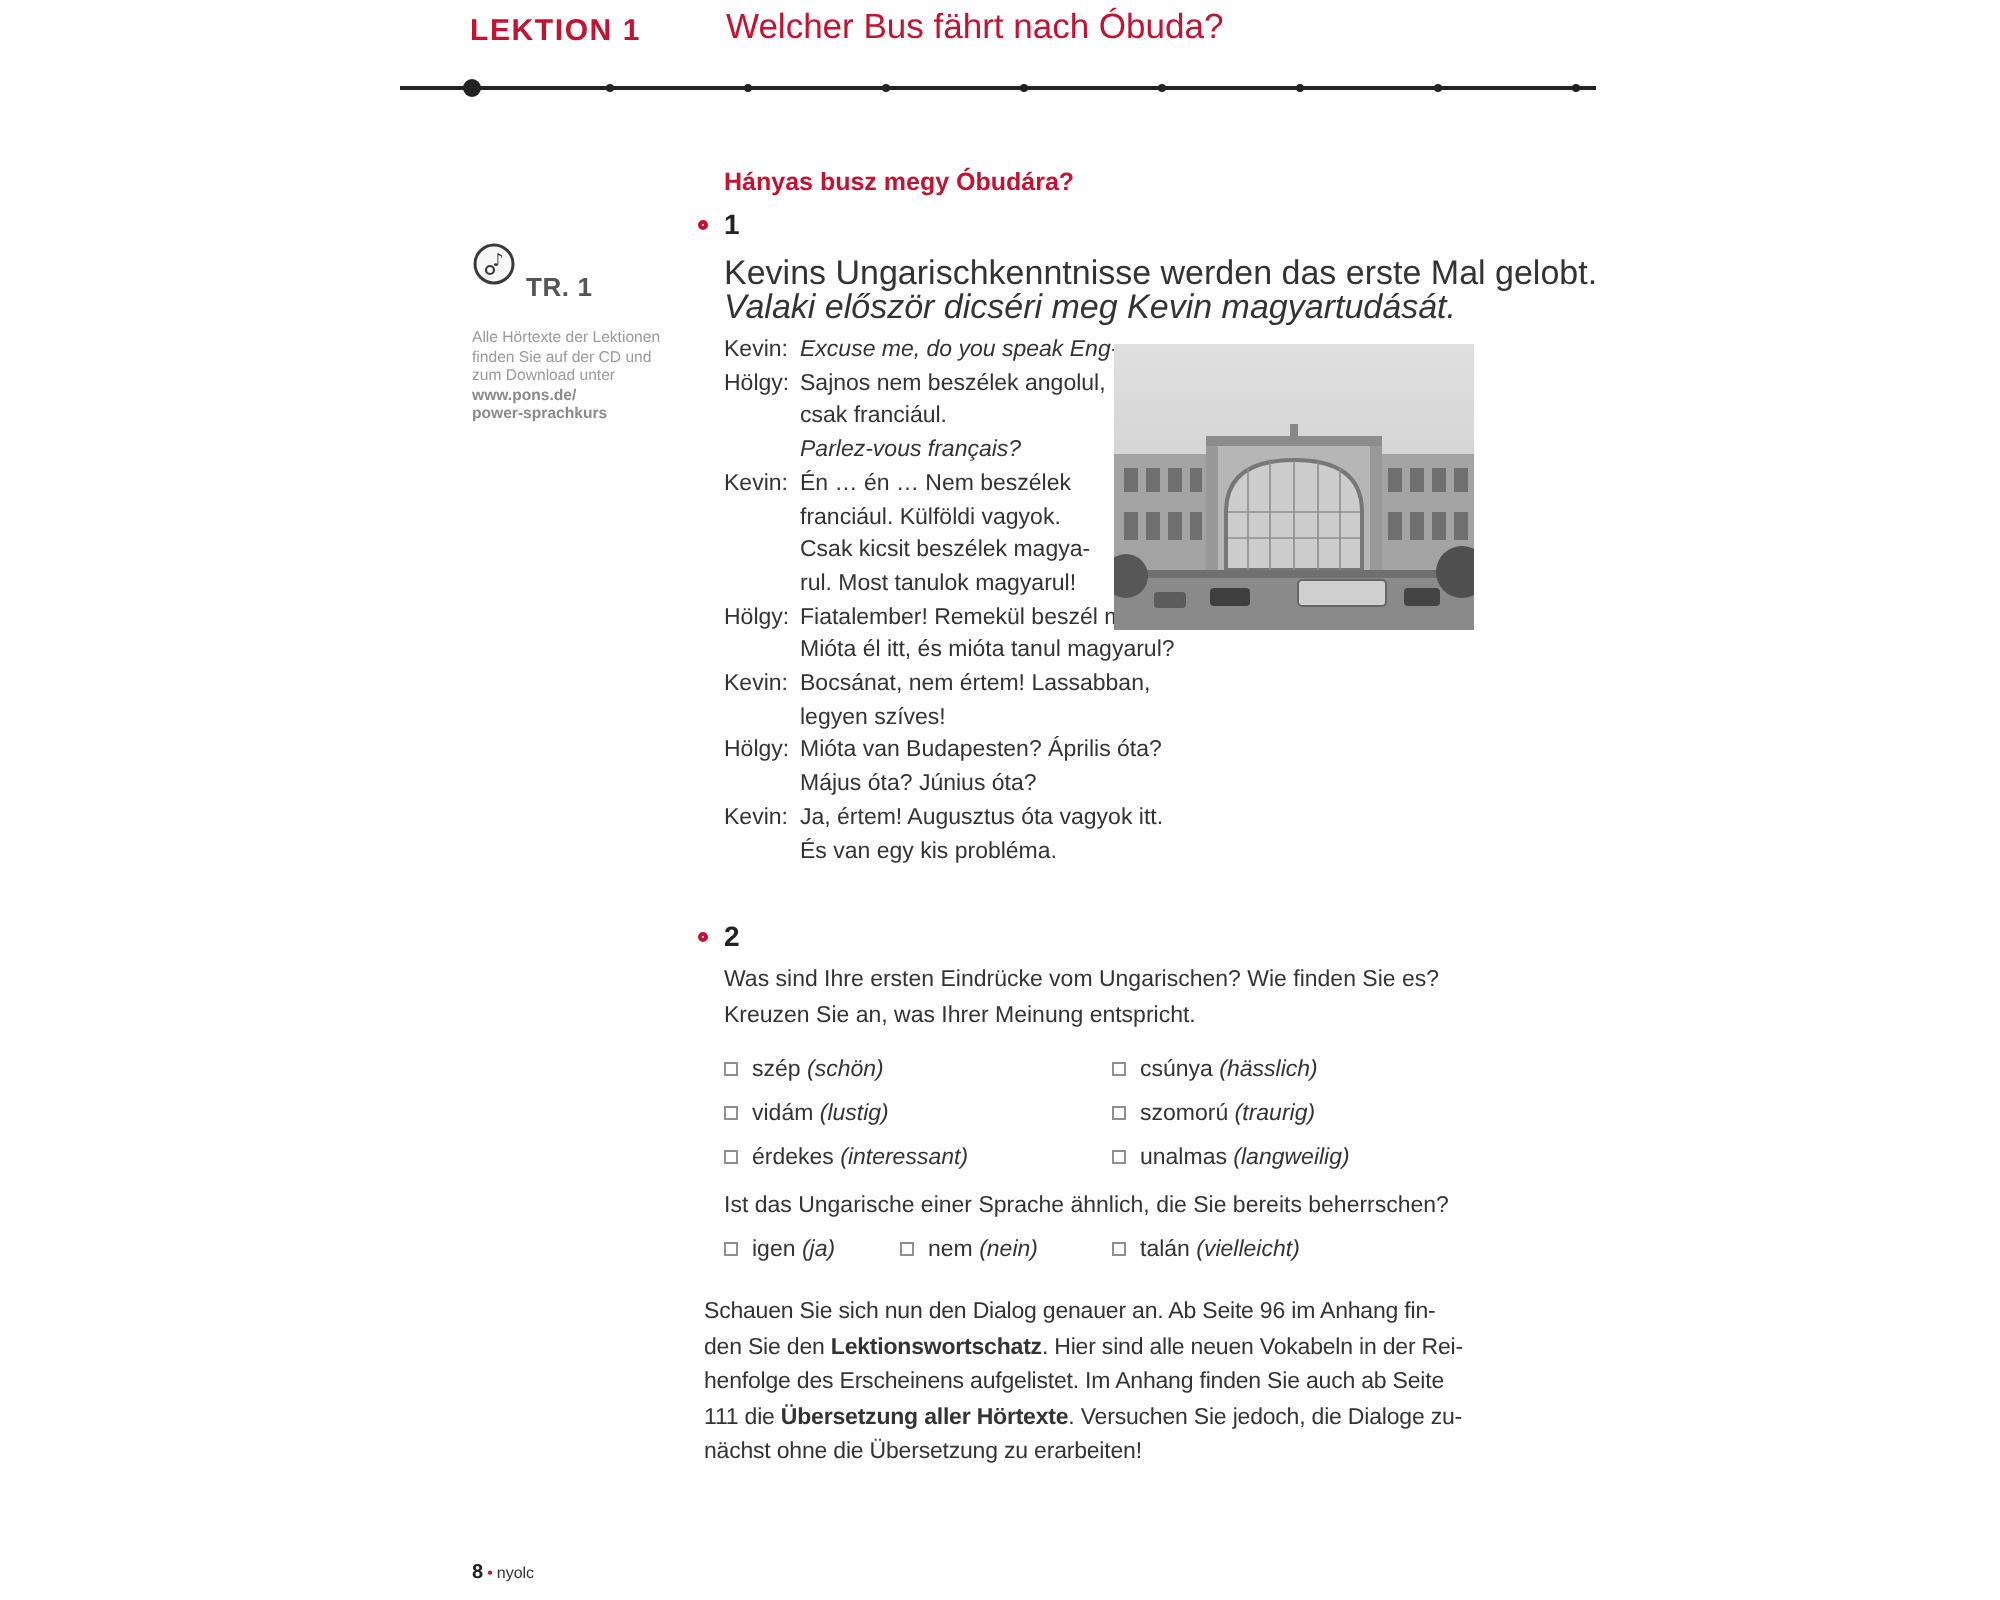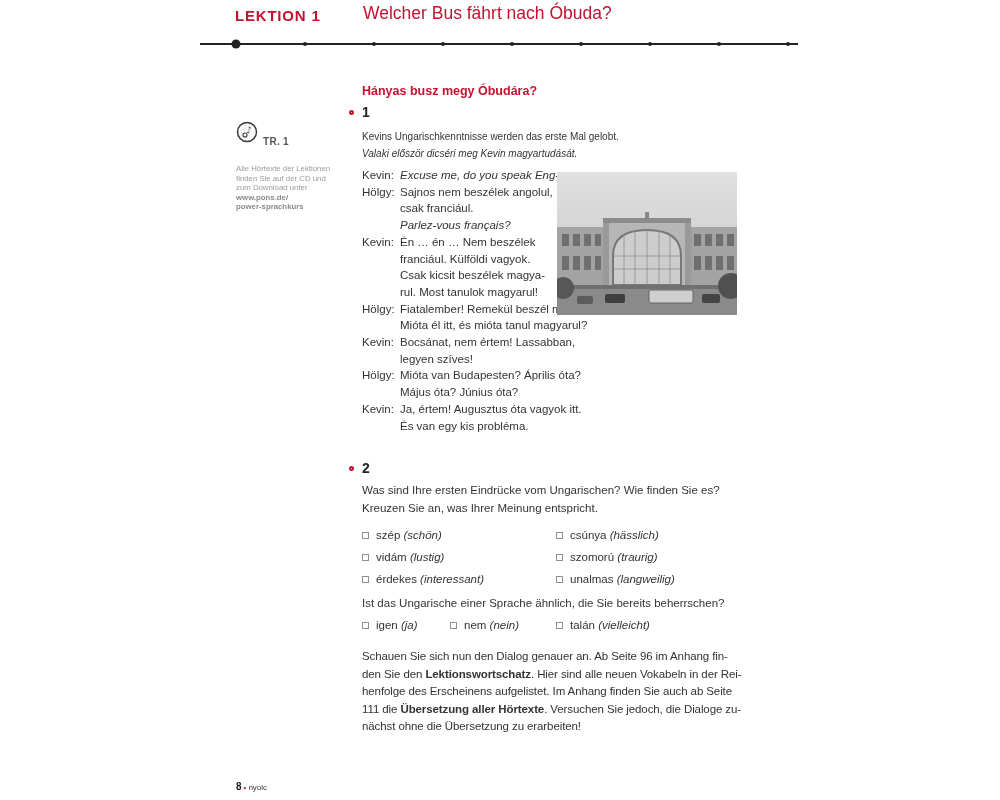--- a/index.html
+++ b/index.html
@@ -11,34 +11,34 @@
   .it { font-style:italic; }
 
   .lesson-label { left:235px; top:7px; font-size:15px; font-weight:bold; color:var(--red); letter-spacing:0.8px; }
   .page-title   { left:363px; top:3px; font-size:17.5px; font-weight:normal; color:var(--red); }
 
   .progress-line { left:200px; top:43px; width:598px; height:2px; background:#222; }
   .dot { position:absolute; top:1px; width:4px; height:4px; border-radius:50%; background:#222; transform:translate(-50%,-50%); }
   .dot.active { width:9px; height:9px; }
 
   .cd-icon { left:235px; top:120px; width:24px; height:24px; }
-  .track-label { left:263px; top:136px; font-size:10px; font-weight:bold; color:#555; letter-spacing:0.3px;text-align:right; }
+  .track-label { left:263px; top:136px; font-size:13px; font-weight:bold; color:#555; letter-spacing:0.3px;text-align:right; }
   .cd-note { left:236px; top:164px; width:112px; font-size:7.8px; line-height:9.6px; color:#9a9a9a; }
   .cd-note .bold { font-weight:bold; color:#8a8a8a; }
 
   .section-heading { left:362px; top:84px; font-size:12.5px; font-weight:bold; color:var(--red); }
 
   .bullet-ring { width:5px; height:5px; border:2px solid var(--red); border-radius:50%; background:#fff; }
   .b1 { left:349px; top:110px; }
   .b2 { left:349px; top:466px; }
   .ex-number { font-size:14px; font-weight:bold; color:#222; }
   .n1 { left:362px; top:104px; }
   .n2 { left:362px; top:460px; }
 
-  .ex1-intro { left:362px; top:128px; font-size:10px; line-height:17px; color:var(--text); white-space:nowrap; }
+  .ex1-intro { left:362px; top:128px; font-size:17px; line-height:17px; color:var(--text); white-space:nowrap; }
 
   .dialog { left:362px; top:167px; font-size:11.5px; color:var(--text); }
   .dialog-line { line-height:16.7px; white-space:nowrap; }
   .speaker { display:inline-block; width:38px; }
 
   .photo { left:557px; top:172px; width:180px; height:143px; }
 
   .ex2-intro { left:362px; top:482px; font-size:11.5px; line-height:17.5px; color:var(--text); white-space:nowrap; }
 
   .adj-grid { left:362px; top:524px; width:395px; font-size:11.5px; color:var(--text); }
@@ -46,21 +46,21 @@
   .adj-cell { width:194px; white-space:nowrap; }
   .adj-cell.second { width:auto; }
   .checkbox { display:inline-block; width:7px; height:7px; border:1px solid #8f8f8f; background:#fff; margin-right:7px; vertical-align:0.5px; }
 
   .sim-question { left:362px; top:597px; font-size:11.5px; color:var(--text); white-space:nowrap;text-align:right; }
   .sim-row { left:362px; top:619px; display:flex; font-size:11.5px; color:var(--text); }
   .sim-cell { white-space:nowrap; }
   .sim-cell.sim0 { width:88px; }
   .sim-cell.sim1 { width:106px; }
 
-  .closing { left:362px; top:648px; font-size:11.5px; line-height:17.6px; letter-spacing:-0.1px; color:var(--text); }
+  .closing { left:352px; top:648px; font-size:11.5px; line-height:17.6px; letter-spacing:-0.1px; color:var(--text); }
   .para-line { white-space:nowrap; }
 
   .footer { left:236px; top:781px; font-size:8px; color:#222; }
   .pgnum { font-weight:bold; font-size:10px; }
   .sep { color:var(--red); margin:0 2px; font-size:8px; }
   .pgword { font-size:8px; color:#333; }
 </style>
 </head>
 <body>
 

